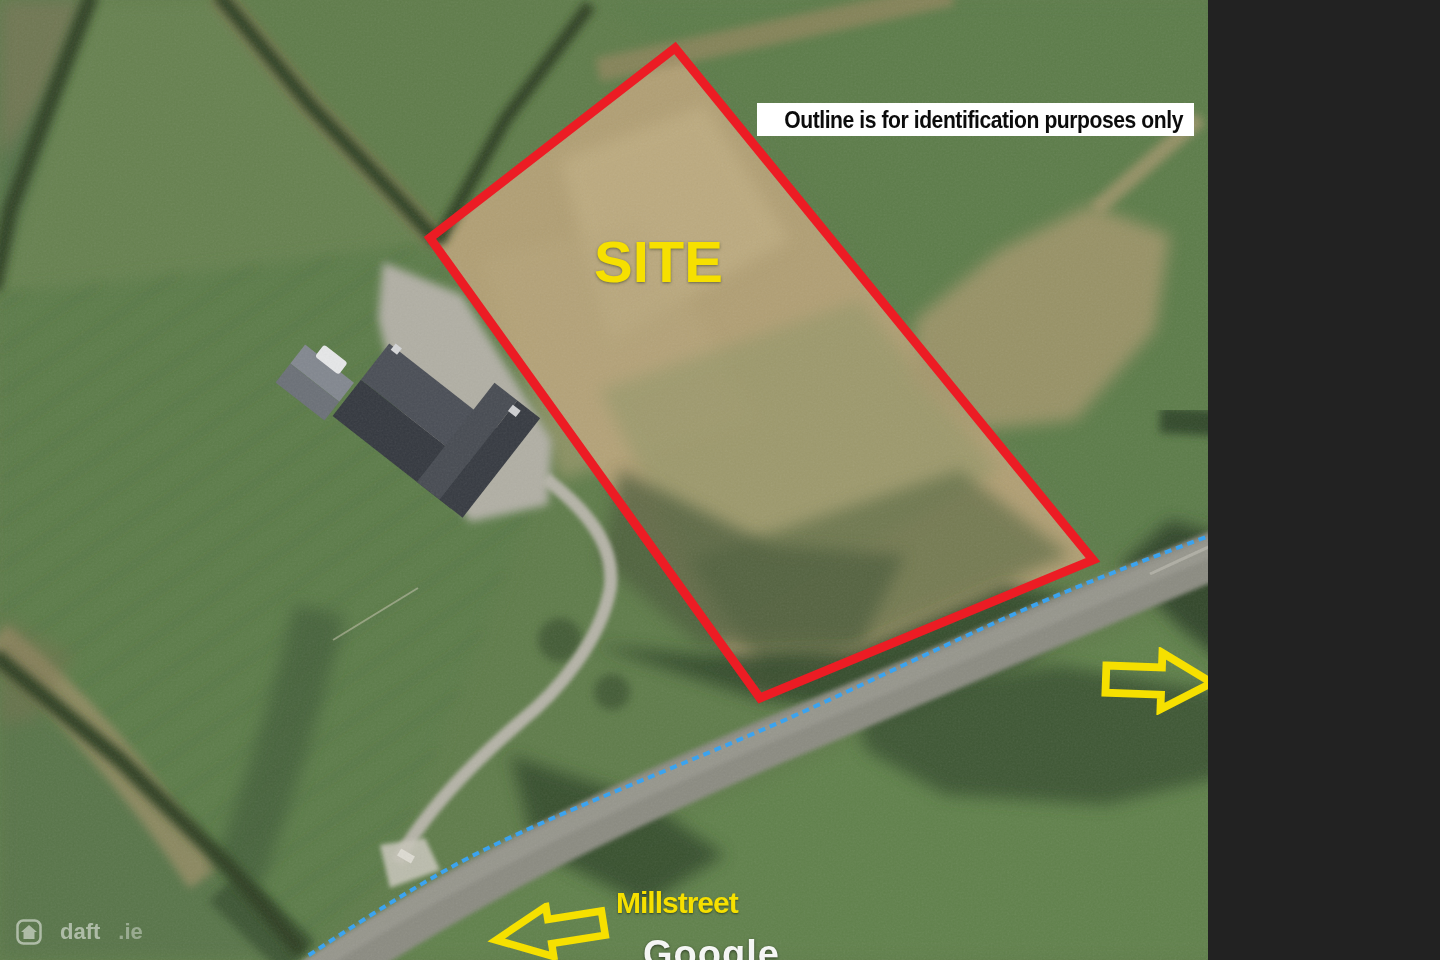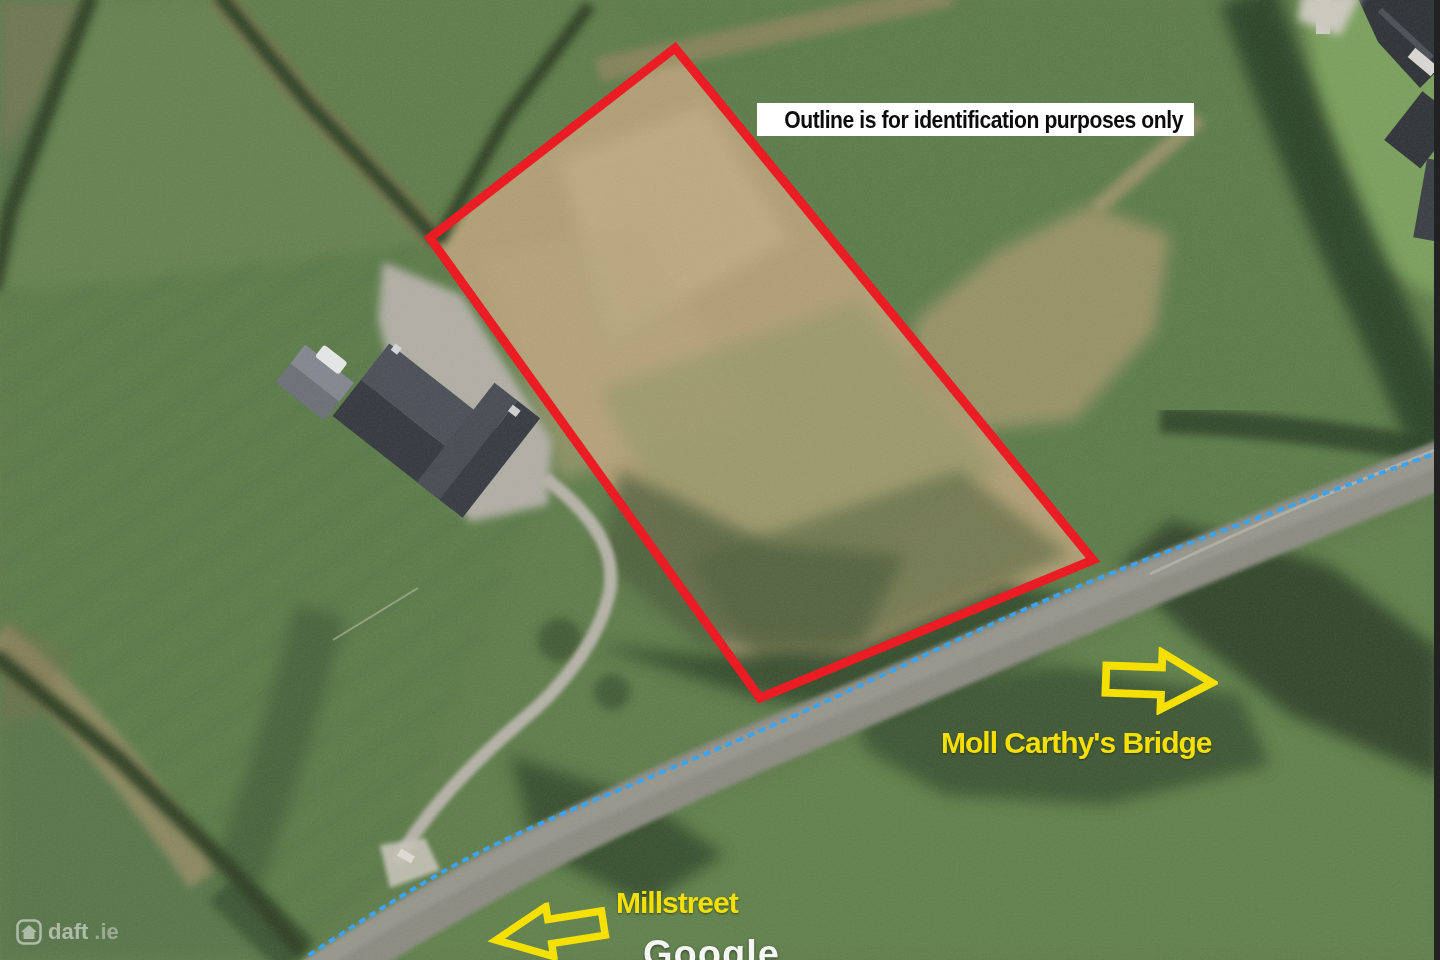--- a/index.html
+++ b/index.html
@@ -1,17 +1,17 @@
 <!DOCTYPE html>
 <html><head>
 <meta charset="utf-8">
 <style>
   html,body{margin:0;padding:0;background:#222;}
   #scene{
-    position:relative;width:1434px;height:960px;overflow:hidden;
+    position:relative;width:1208px;height:960px;overflow:hidden;
     font-family:"Liberation Sans",sans-serif;
     background:#7f1d1d;
   }
   #terrain{position:absolute;left:0;top:0;width:1440px;height:960px;display:block;}
   .overlay{position:absolute;white-space:nowrap;}
   .disclaimer{
     left:757px;top:103px;width:437px;height:33px;line-height:33px;
     background:#ffffff;color:#0b0b0b;font-size:24px;font-weight:700;
     text-align:center;letter-spacing:-0.5px;overflow:hidden;
   }
@@ -29,21 +29,21 @@
     letter-spacing:-1px;text-shadow:0 1px 2px rgba(15,30,10,.55);margin-left:45px;
   }
   .arrow-icon{position:absolute;}
   .arrow-right{left:1101px;top:647px;transform:rotate(2deg);}
   .arrow-left{left:481px;top:903px;transform:rotate(-9deg);}
   .google-partial{
     left:643px;top:933px;color:rgba(255,255,255,.95);font-size:38px;font-weight:700;
     letter-spacing:1px;text-shadow:0 1px 3px rgba(0,0,0,.55);
   }
   .watermark{
-    left:16px;top:919px;display:flex;align-items:center;gap:6px;
+    left:16px;top:919px;display:flex;align-items:center;gap:18px;
     color:#ffffff;opacity:.5;font-size:22px;font-weight:700;
   }
   .watermark .tld{opacity:.75;font-weight:700;}
 </style>
 </head>
 <body>
 
 <div id="scene">
 
   <svg id="terrain" viewBox="0 0 1440 960" xmlns="http://www.w3.org/2000/svg">
@@ -163,25 +163,25 @@
 
     <path d="M1442,451 C1320,495 1180,545 1075,588 C970,631 860,688 755,733 C650,778 565,810 480,852 C430,877 370,915 306,957" fill="none" stroke="#3ba3ef" stroke-width="4" stroke-dasharray="7 5"></path>
 
     <polygon points="675,48 430,238 760,698 1093,560" fill="none" stroke="#ec1c24" stroke-width="9" stroke-linejoin="miter"></polygon>
   </svg>
 
   <div class="overlay disclaimer">
     <span>Outline is for identification purposes only</span>
   </div>
 
+  <div class="overlay site-label">SITE</div>
 
   <svg class="arrow-icon arrow-right" width="117" height="68" viewBox="0 0 120 68">
     <polygon points="5,20 62,20 62,5 114,34 62,63 62,48 5,48" fill="none" stroke="#f6e000" stroke-width="8" stroke-linejoin="miter"></polygon>
   </svg>
-  <div class="overlay bridge-label">Moll Carthy's Bridge</div>
 
   <div class="overlay town-label">Millstreet</div>
   <svg class="arrow-icon arrow-left" width="132" height="58" viewBox="0 0 134 62">
     <polygon points="128,18 70,18 70,4 12,31 70,58 70,44 128,44" fill="none" stroke="#f6e000" stroke-width="8" stroke-linejoin="miter"></polygon>
   </svg>
 
   <div class="overlay google-partial">Google</div>
 
   <div class="overlay watermark">
     <svg width="26" height="26" viewBox="0 0 26 26">

